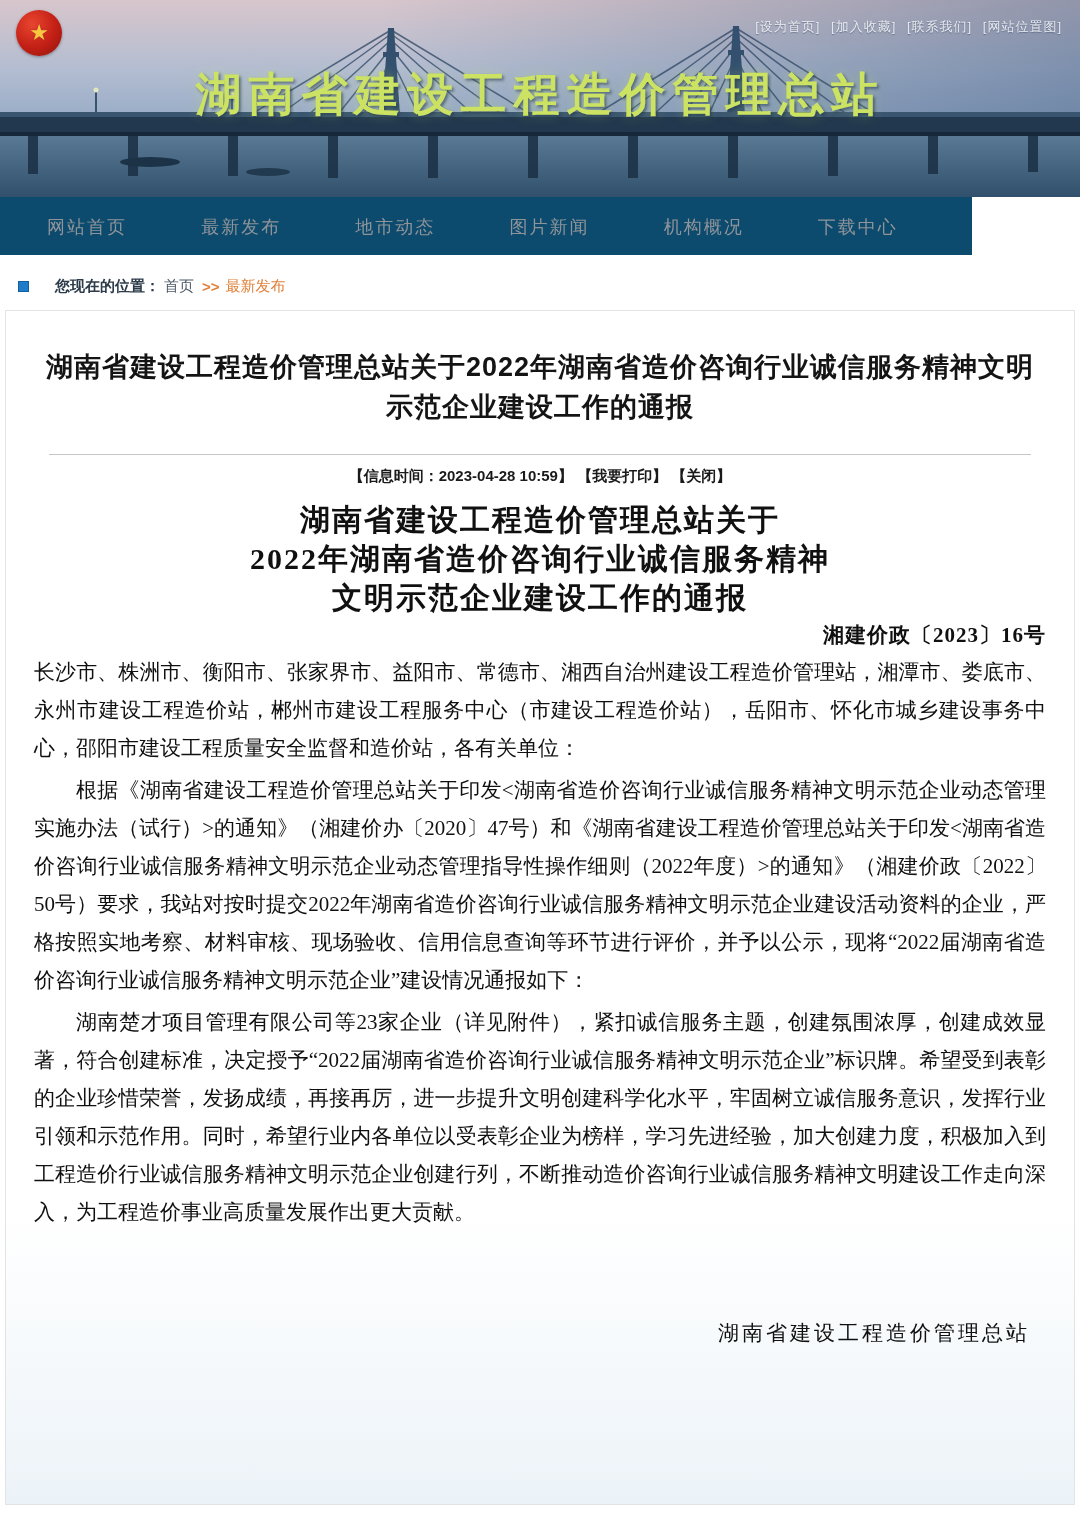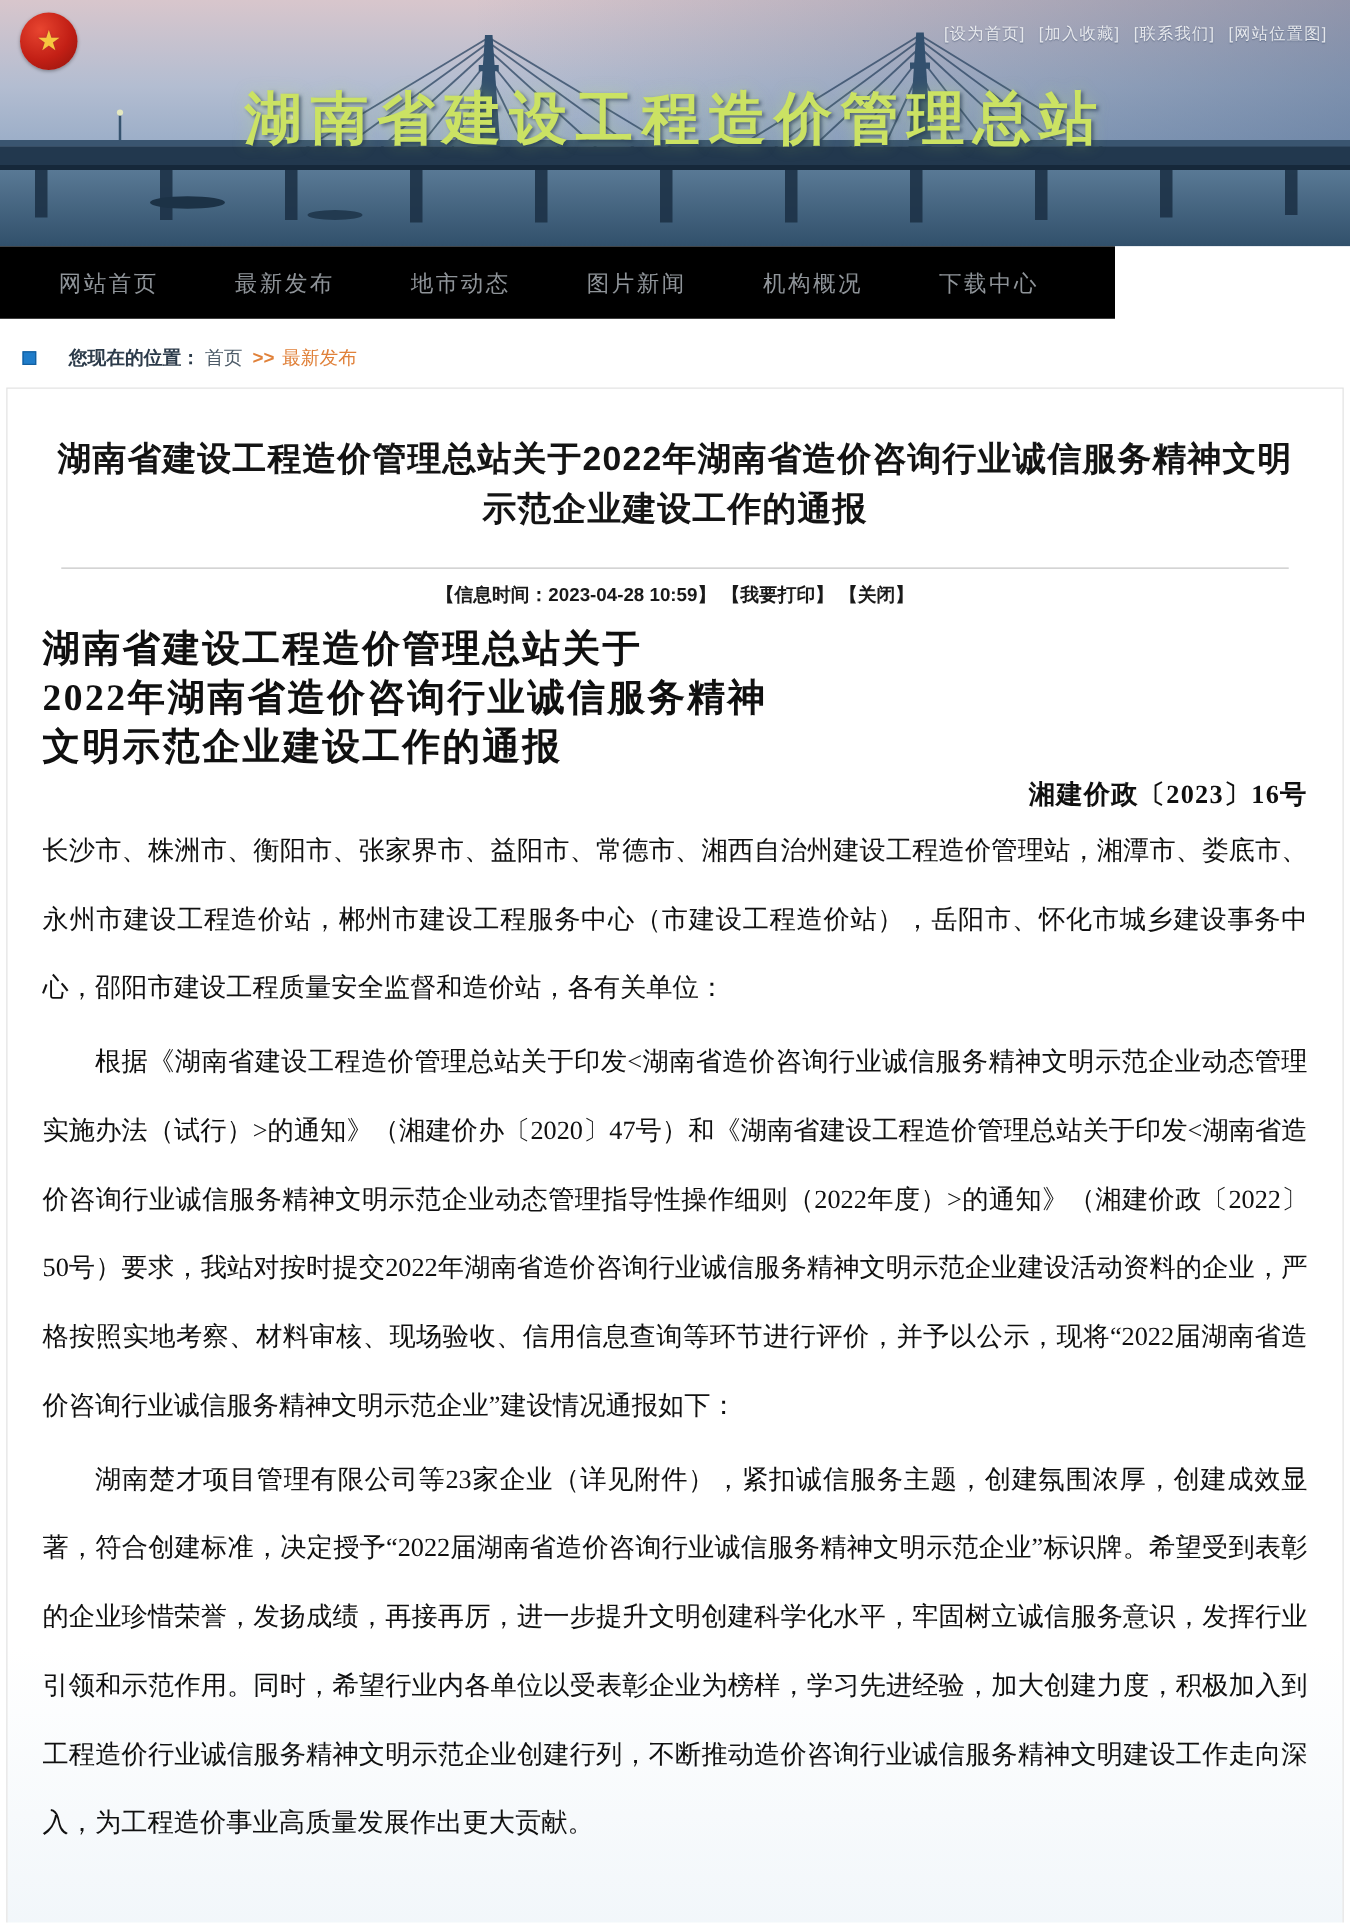--- a/index.html
+++ b/index.html
@@ -40,21 +40,21 @@
   }
   .top-links span { margin-left:6px; cursor:pointer; }
   .site-title {
     position:absolute; left:0; right:0; top:64px; text-align:center;
     font-size:46px; font-weight:bold; letter-spacing:7px; color:#cbe263;
     text-shadow:2px 2px 3px rgba(25,45,75,.55), 0 0 12px rgba(190,225,110,.35);
     white-space:nowrap;
   }
 
   
-  .nav { width:892px; height:58px; background:#000000; }
+  .nav { width:972px; height:58px; background:#0c4a6e; }
   .nav ul { list-style:none; display:flex; padding:18px 0 0 47px; }
   .nav li {
     width:167px; font-size:18px; color:#8f9499; letter-spacing:2px; cursor:pointer;
   }
 
   
   .breadcrumb {
     padding:22px 0 12px 18px; font-size:15px; display:flex; align-items:center;
   }
   .bc-icon {
@@ -77,23 +77,23 @@
     line-height:40px; padding:0 28px; letter-spacing:1px;
   }
   .title-divider { border:none; border-top:1px solid #c6c6c6; margin:27px 43px 12px 43px; }
   .info-line { text-align:center; font-size:15px; font-weight:bold; color:#1a1a1a; }
   .info-line .clickable { cursor:pointer; }
 
   .document {
     font-family:"Liberation Serif","DejaVu Serif",serif; color:#101010;
     padding:14px 28px 28px 28px;
   }
-  .doc-title { font-size:30px; font-weight:600; line-height:39px; letter-spacing:2px; }
+  .doc-title { text-align:center; font-size:30px; font-weight:600; line-height:39px; letter-spacing:2px; }
   .doc-number { text-align:right; font-size:21px; font-weight:600; margin-top:4px; letter-spacing:1px; }
-  .document p { font-size:21px; line-height:55px; text-align:justify; margin-top:4px; }
+  .document p { font-size:21px; line-height:38px; text-align:justify; margin-top:4px; }
   .document p.indent { text-indent:2em; }
   .document p.attachment { margin-top:50px; text-indent:2.2em; }
   .signature { margin-top:82px; text-align:right; padding-right:16px; font-size:21px; line-height:40px; }
   .signature .sig-name { letter-spacing:3px; }
 </style>
 </head>
 <body>
 
 <header class="banner">
   <svg viewBox="0 0 1080 197" width="1080" height="197" aria-hidden="true">

